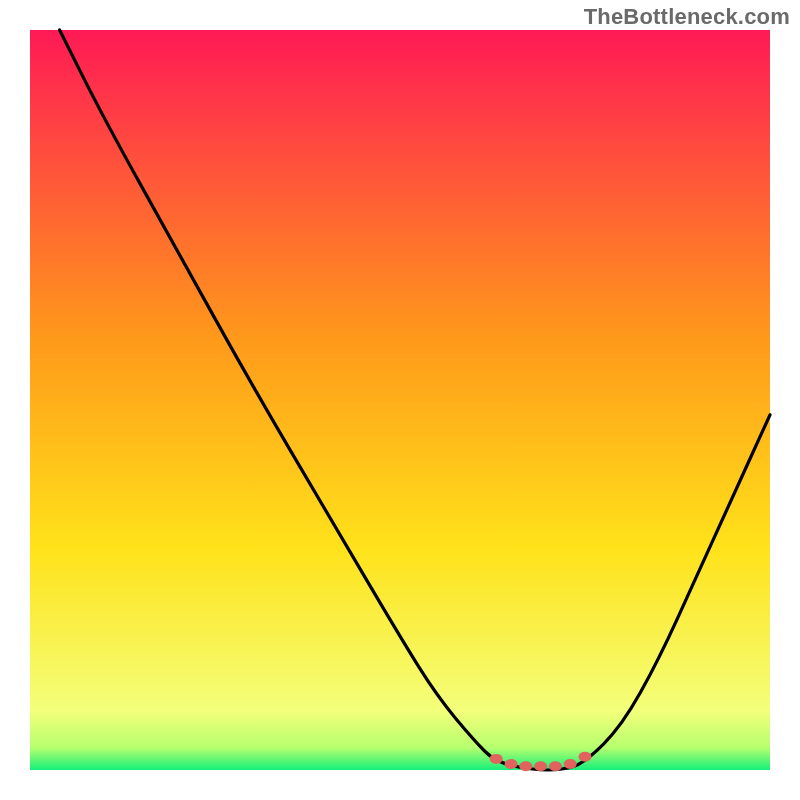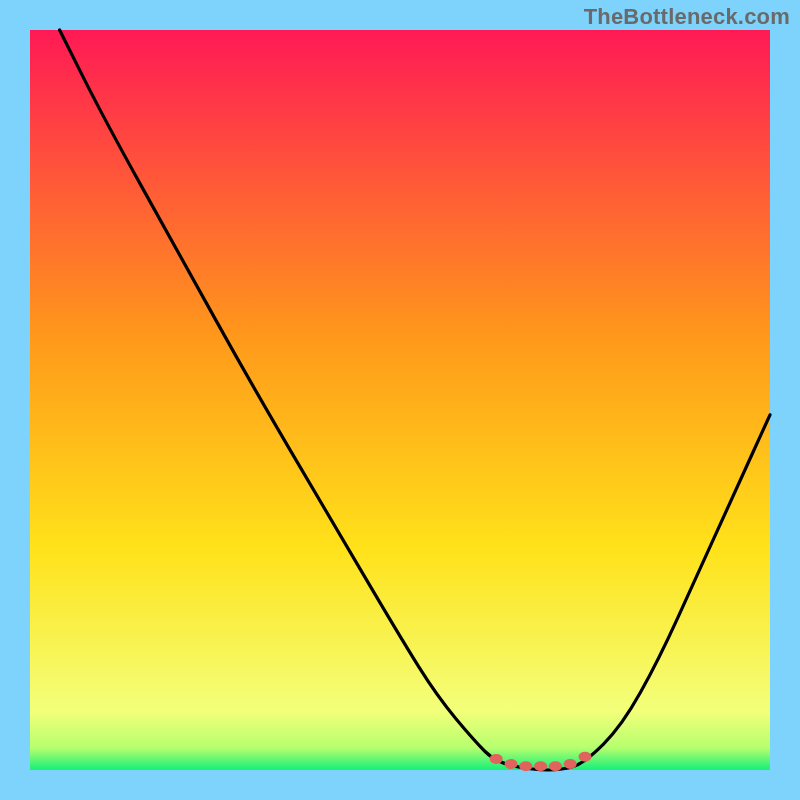--- a/index.html
+++ b/index.html
@@ -8,21 +8,21 @@
     width: 800px;
     height: 800px;
     background: #000;
     overflow: hidden;
     font-family: Arial, Helvetica, sans-serif;
   }
   .frame {
     position: relative;
     width: 800px;
     height: 800px;
-    background: #7dd3fc;
+    background: #ffffff;
   }
   .watermark {
     position: absolute;
     top: 4px;
     right: 10px;
     color: #6a6a6a;
     font-size: 22px;
     font-weight: 600;
     letter-spacing: 0.2px;
     z-index: 10;

